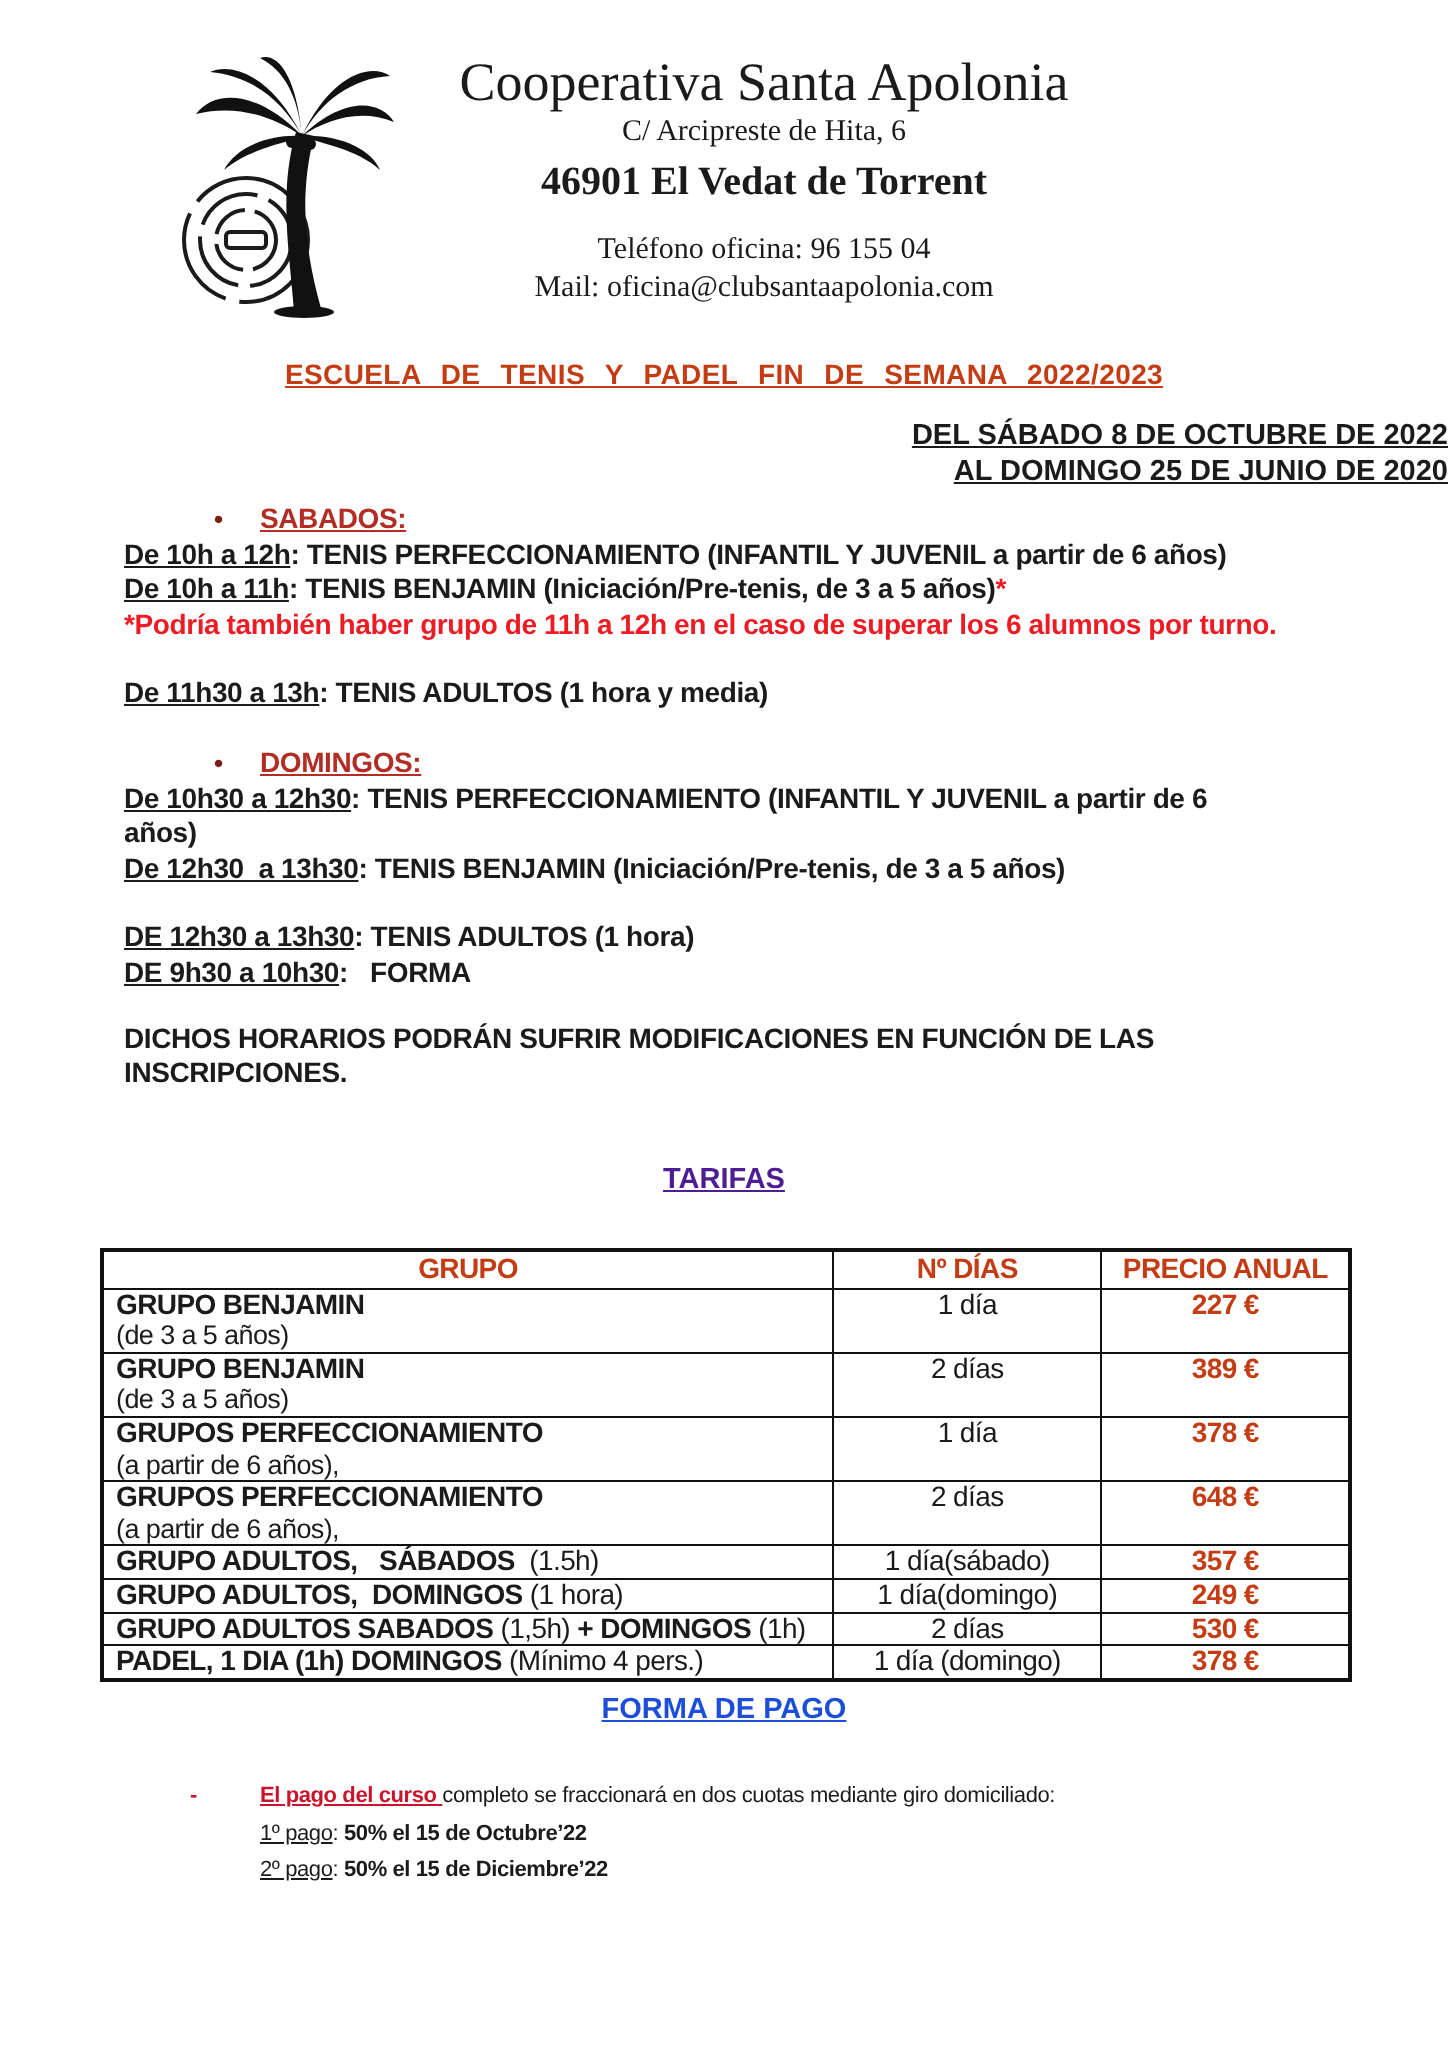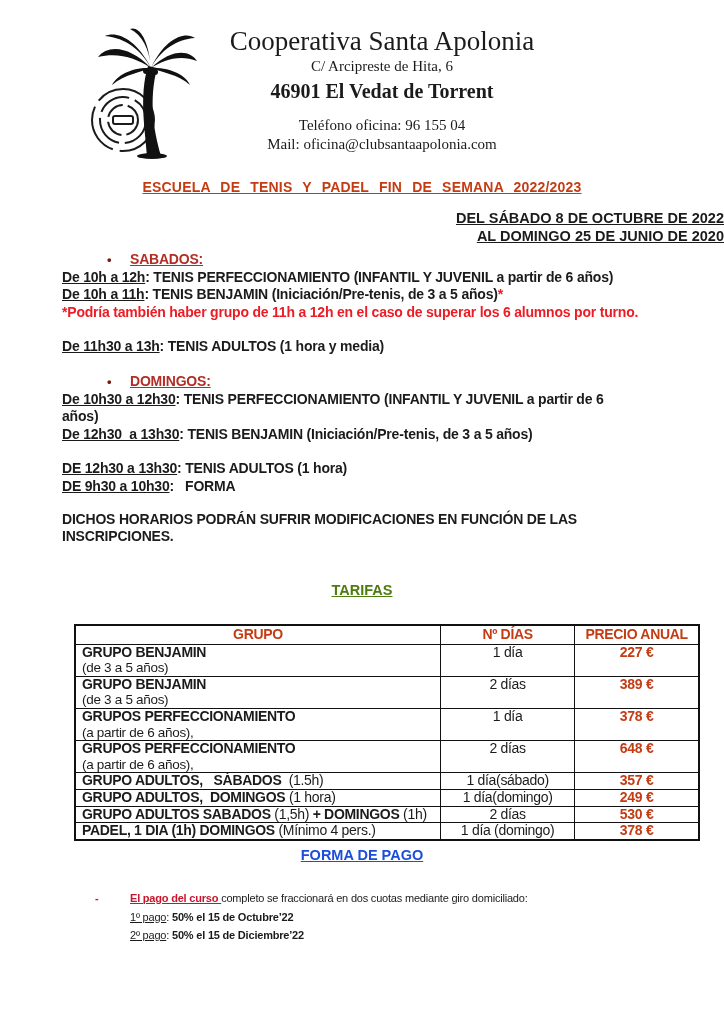--- a/index.html
+++ b/index.html
@@ -42,26 +42,26 @@
   .wk-head { color:#B22D23; text-decoration:underline; }
   .time { text-decoration:underline; }
   .note-red { color:#ED1C24; }
   .star { color:#ED1C24; }
 
   
   .tarifas-heading, .forma-heading {
     position:absolute; left:0; width:100%; text-align:center;
     font-size:14.5px; font-weight:bold; text-decoration:underline;
   }
-  .tarifas-heading { top:582px; color:#4d7c0f; }
+  .tarifas-heading { top:582px; color:#4c1d95; }
   .forma-heading   { top:847px; color:#1d4ed8; }
 
   .price-table { position:absolute; left:50px; top:624px; width:626px;
                  border-collapse:collapse; table-layout:fixed;
-                 border:2px solid #111; letter-spacing:-0.3px;margin-left:24px; }
+                 border:2px solid #111; letter-spacing:-0.3px; }
   .price-table th, .price-table td {
     border:1.5px solid #111; padding:0 4px; vertical-align:top;
     font-size:14px; line-height:15.6px; overflow:hidden;
   }
   .price-table th { color:#C43C14; text-align:center; padding:1px 2px; }
   .col-grupo  { width:362px; }
   .col-dias   { width:133px; }
   .col-precio { width:123px; }
   td.c-grupo { text-align:left; font-weight:bold; padding-left:6px; }
   td.c-grupo span { white-space:pre-wrap; }

